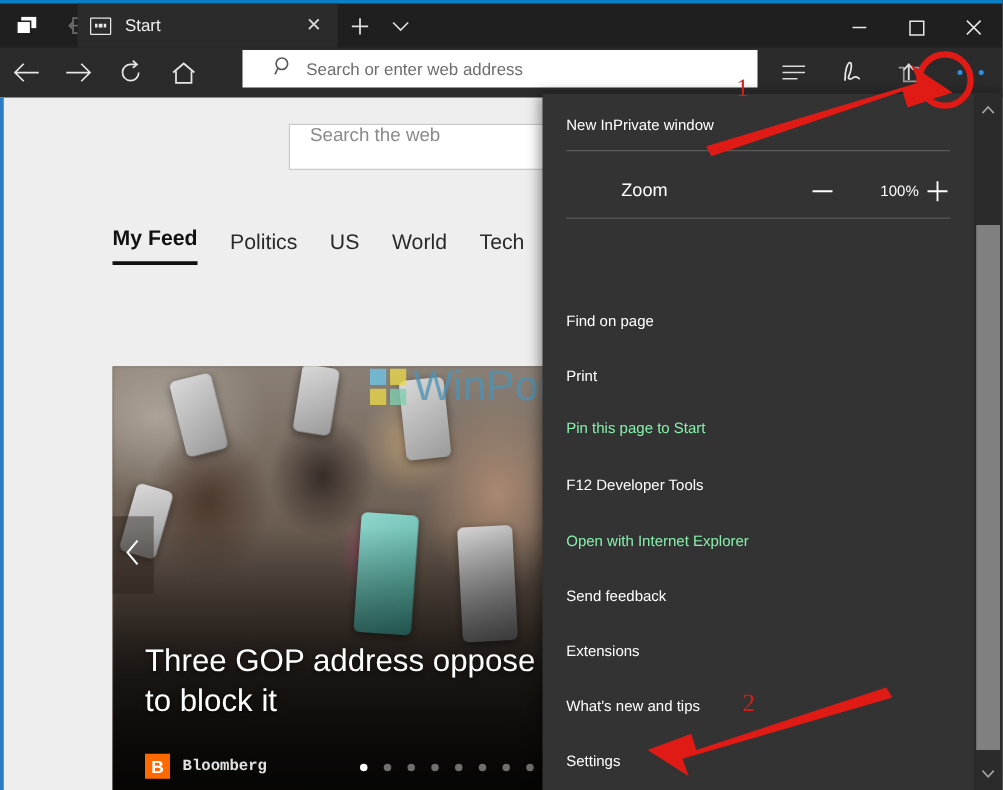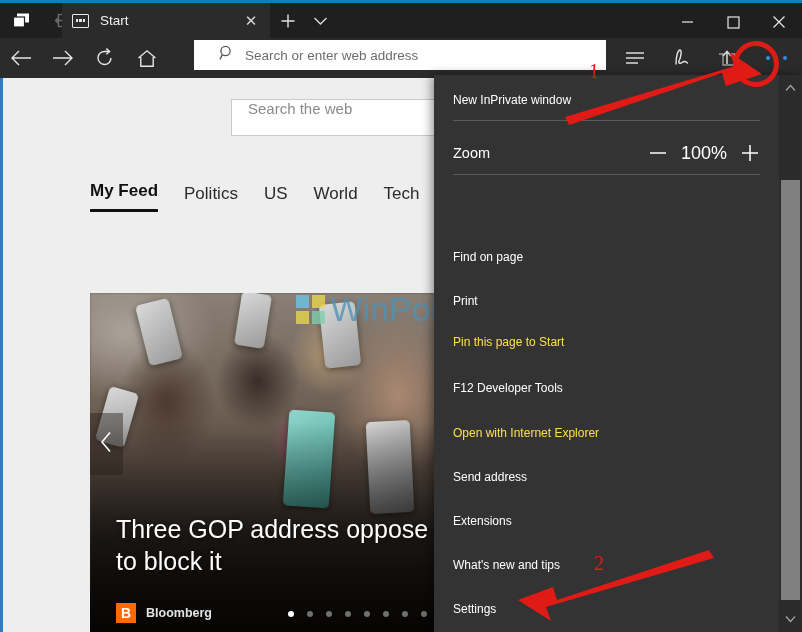--- a/index.html
+++ b/index.html
@@ -149,21 +149,21 @@
   .hero-title {
     position:absolute; left:26px; top:220px; right:8px;
     color:#ffffff; font-size:25px; line-height:1.28; font-weight:300;
     text-shadow: 0 1px 4px rgba(0,0,0,.6);
   }
   .hero-src { position:absolute; left:26px; top:310px; display:flex; align-items:center; gap:10px; }
   .hero-src-logo {
     width:20px; height:20px; background:#ff6a00; color:#fff;
     font-size:14px; font-weight:bold; line-height:20px; text-align:center;
   }
-  .hero-src-name { color:#e2e2e2; font-size:12.5px; font-weight:bold; }
+  .hero-src-name { color:#e2e2e2; font-size:12.5px; font-weight:bold;font-family:Liberation Mono, monospace; }
   .hero-dots { position:absolute; left:198px; top:318px; display:flex; gap:13px; }
   .hero-dots i { display:block; width:6px; height:6px; border-radius:50%; background:rgba(255,255,255,.42); }
   .hero-dots i.on { background:#ffffff; }
 
   .watermark {
     position:absolute; left:296px; top:212px;
     display:flex; align-items:center; gap:6px;
     font-size:34px; color:#4e93b5; opacity:.78; font-weight:300;
   }
   .wm-logo { display:grid; grid-template-columns:13px 13px; grid-template-rows:13px 13px; gap:2.5px; }
@@ -174,33 +174,33 @@
     position:absolute; left:434px; top:75px; width:368px; height:557px;
     background:#333333;
     box-shadow: -2px 0 10px rgba(0,0,0,.45);
   }
   .menu-list { position:absolute; left:0; top:0; width:345px; height:557px; }
   .menu-item {
     position:absolute; left:0; width:345px; height:30px;
     display:flex; align-items:center; padding-left:19px;
     color:#ffffff; font-size:12px; white-space:nowrap;
   }
-  .menu-item.disabled { color:#fde047; }
+  .menu-item.disabled { color:#86efac; }
   .menu-sep { position:absolute; left:19px; width:307px; height:1px; background:#5a5a5a; }
   .zoom-row {
     position:absolute; left:0; width:345px; height:30px;
     display:flex; align-items:center; padding-left:19px; padding-right:14px;
     color:#ffffff; font-size:14.5px;
   }
-  .zoom-label { flex:1; }
+  .zoom-label { flex:1;margin-left:44px; }
   .zoom-minus, .zoom-plus {
     width:30px; display:flex; align-items:center; justify-content:center;
     color:#ffffff;
   }
-  .zoom-value { width:62px; text-align:center; font-size:18px; }
+  .zoom-value { width:62px; text-align:right; font-size:12px; }
 
   .scrollbar {
     position:absolute; right:0; top:0; width:23px; height:557px; background:#2b2b2b;
   }
   .sb-arrow {
     position:absolute; left:0; width:23px; height:26px;
     display:flex; align-items:center; justify-content:center; color:#a6a6a6;
   }
   .sb-up { top:0; }
   .sb-down { bottom:0; }
@@ -428,21 +428,21 @@
             </svg>
         </span>
       </div>
       <div class="menu-sep" style="top:99px"></div>
 
       <div class="menu-item" style="top:167px">Find on page</div>
       <div class="menu-item" style="top:211px">Print</div>
       <div class="menu-item disabled" style="top:252px">Pin this page to Start</div>
       <div class="menu-item" style="top:298px">F12 Developer Tools</div>
       <div class="menu-item disabled" style="top:343px">Open with Internet Explorer</div>
-      <div class="menu-item" style="top:387px">Send address</div>
+      <div class="menu-item" style="top:387px">Send feedback</div>
       <div class="menu-item" style="top:431px">Extensions</div>
       <div class="menu-item" style="top:475px">What's new and tips</div>
       <div class="menu-item" style="top:519px">Settings</div>
     </div>
 
     <div class="scrollbar">
       <div class="sb-arrow sb-up">
         <svg width="11" height="8" viewBox="0 0 11 8">
             <path d="M1 6.5 L5.5 1.5 L10 6.5" stroke="#a6a6a6" stroke-width="1.2" fill="none"></path>
           </svg>

